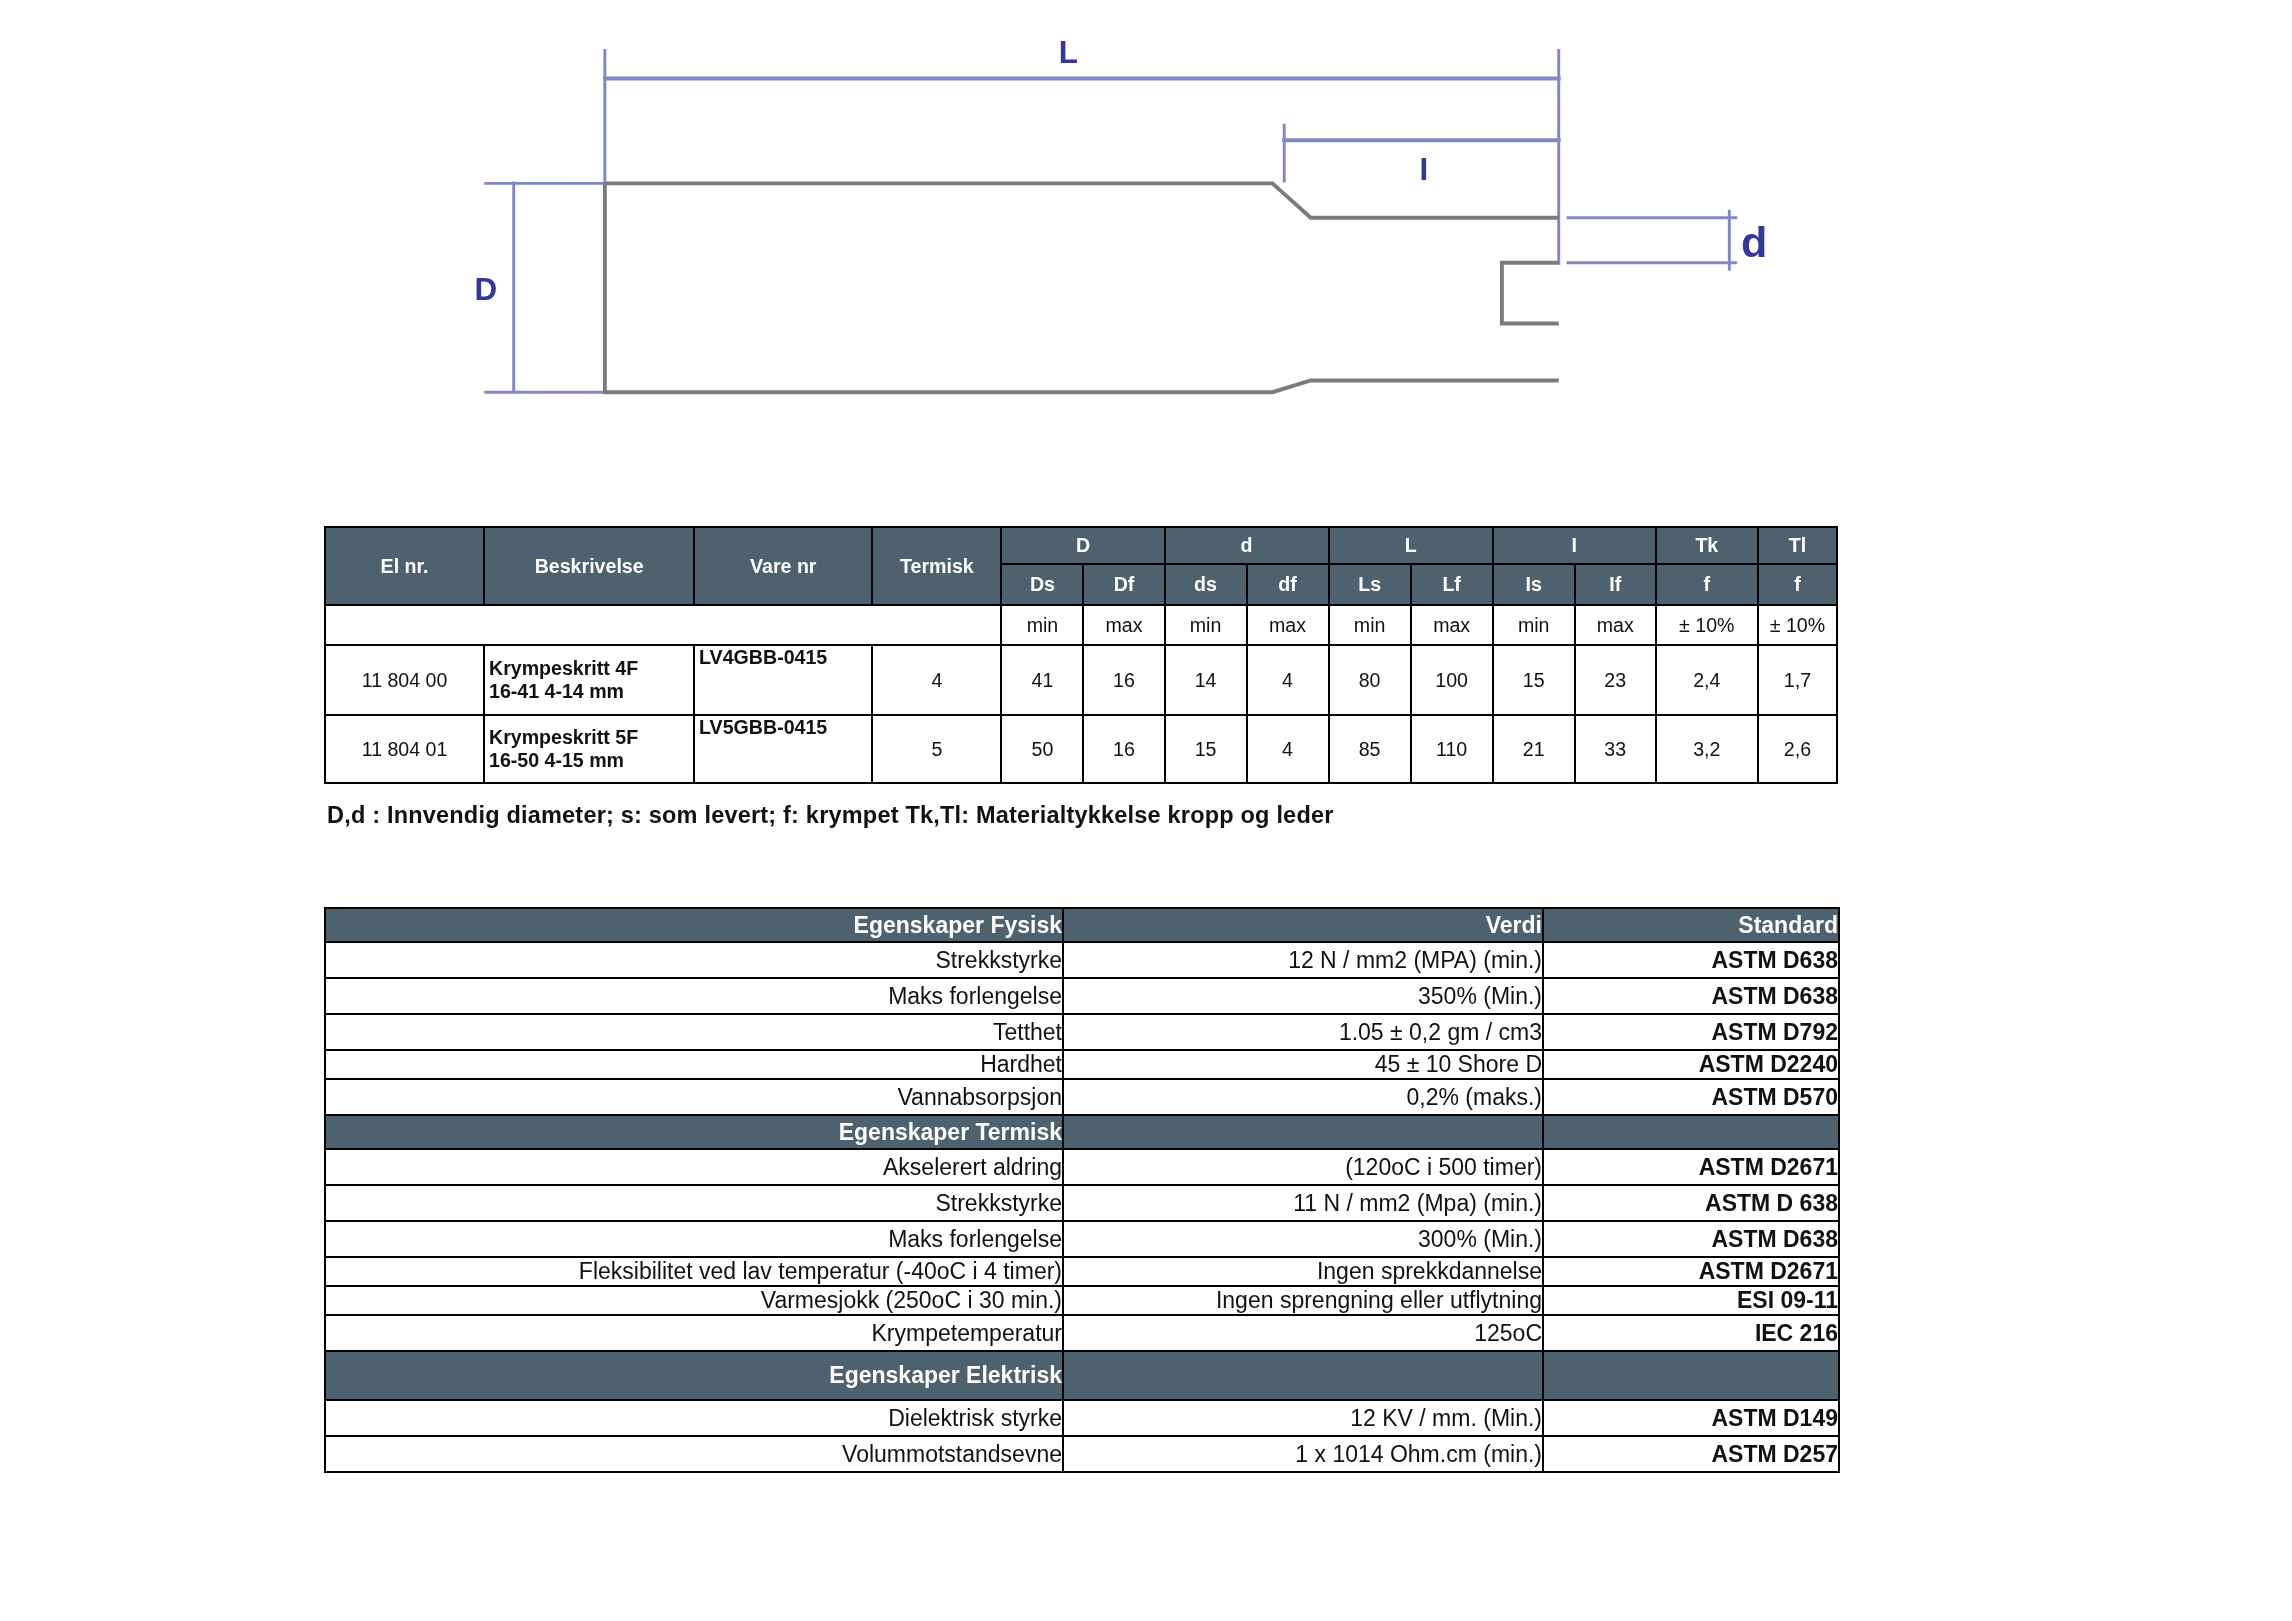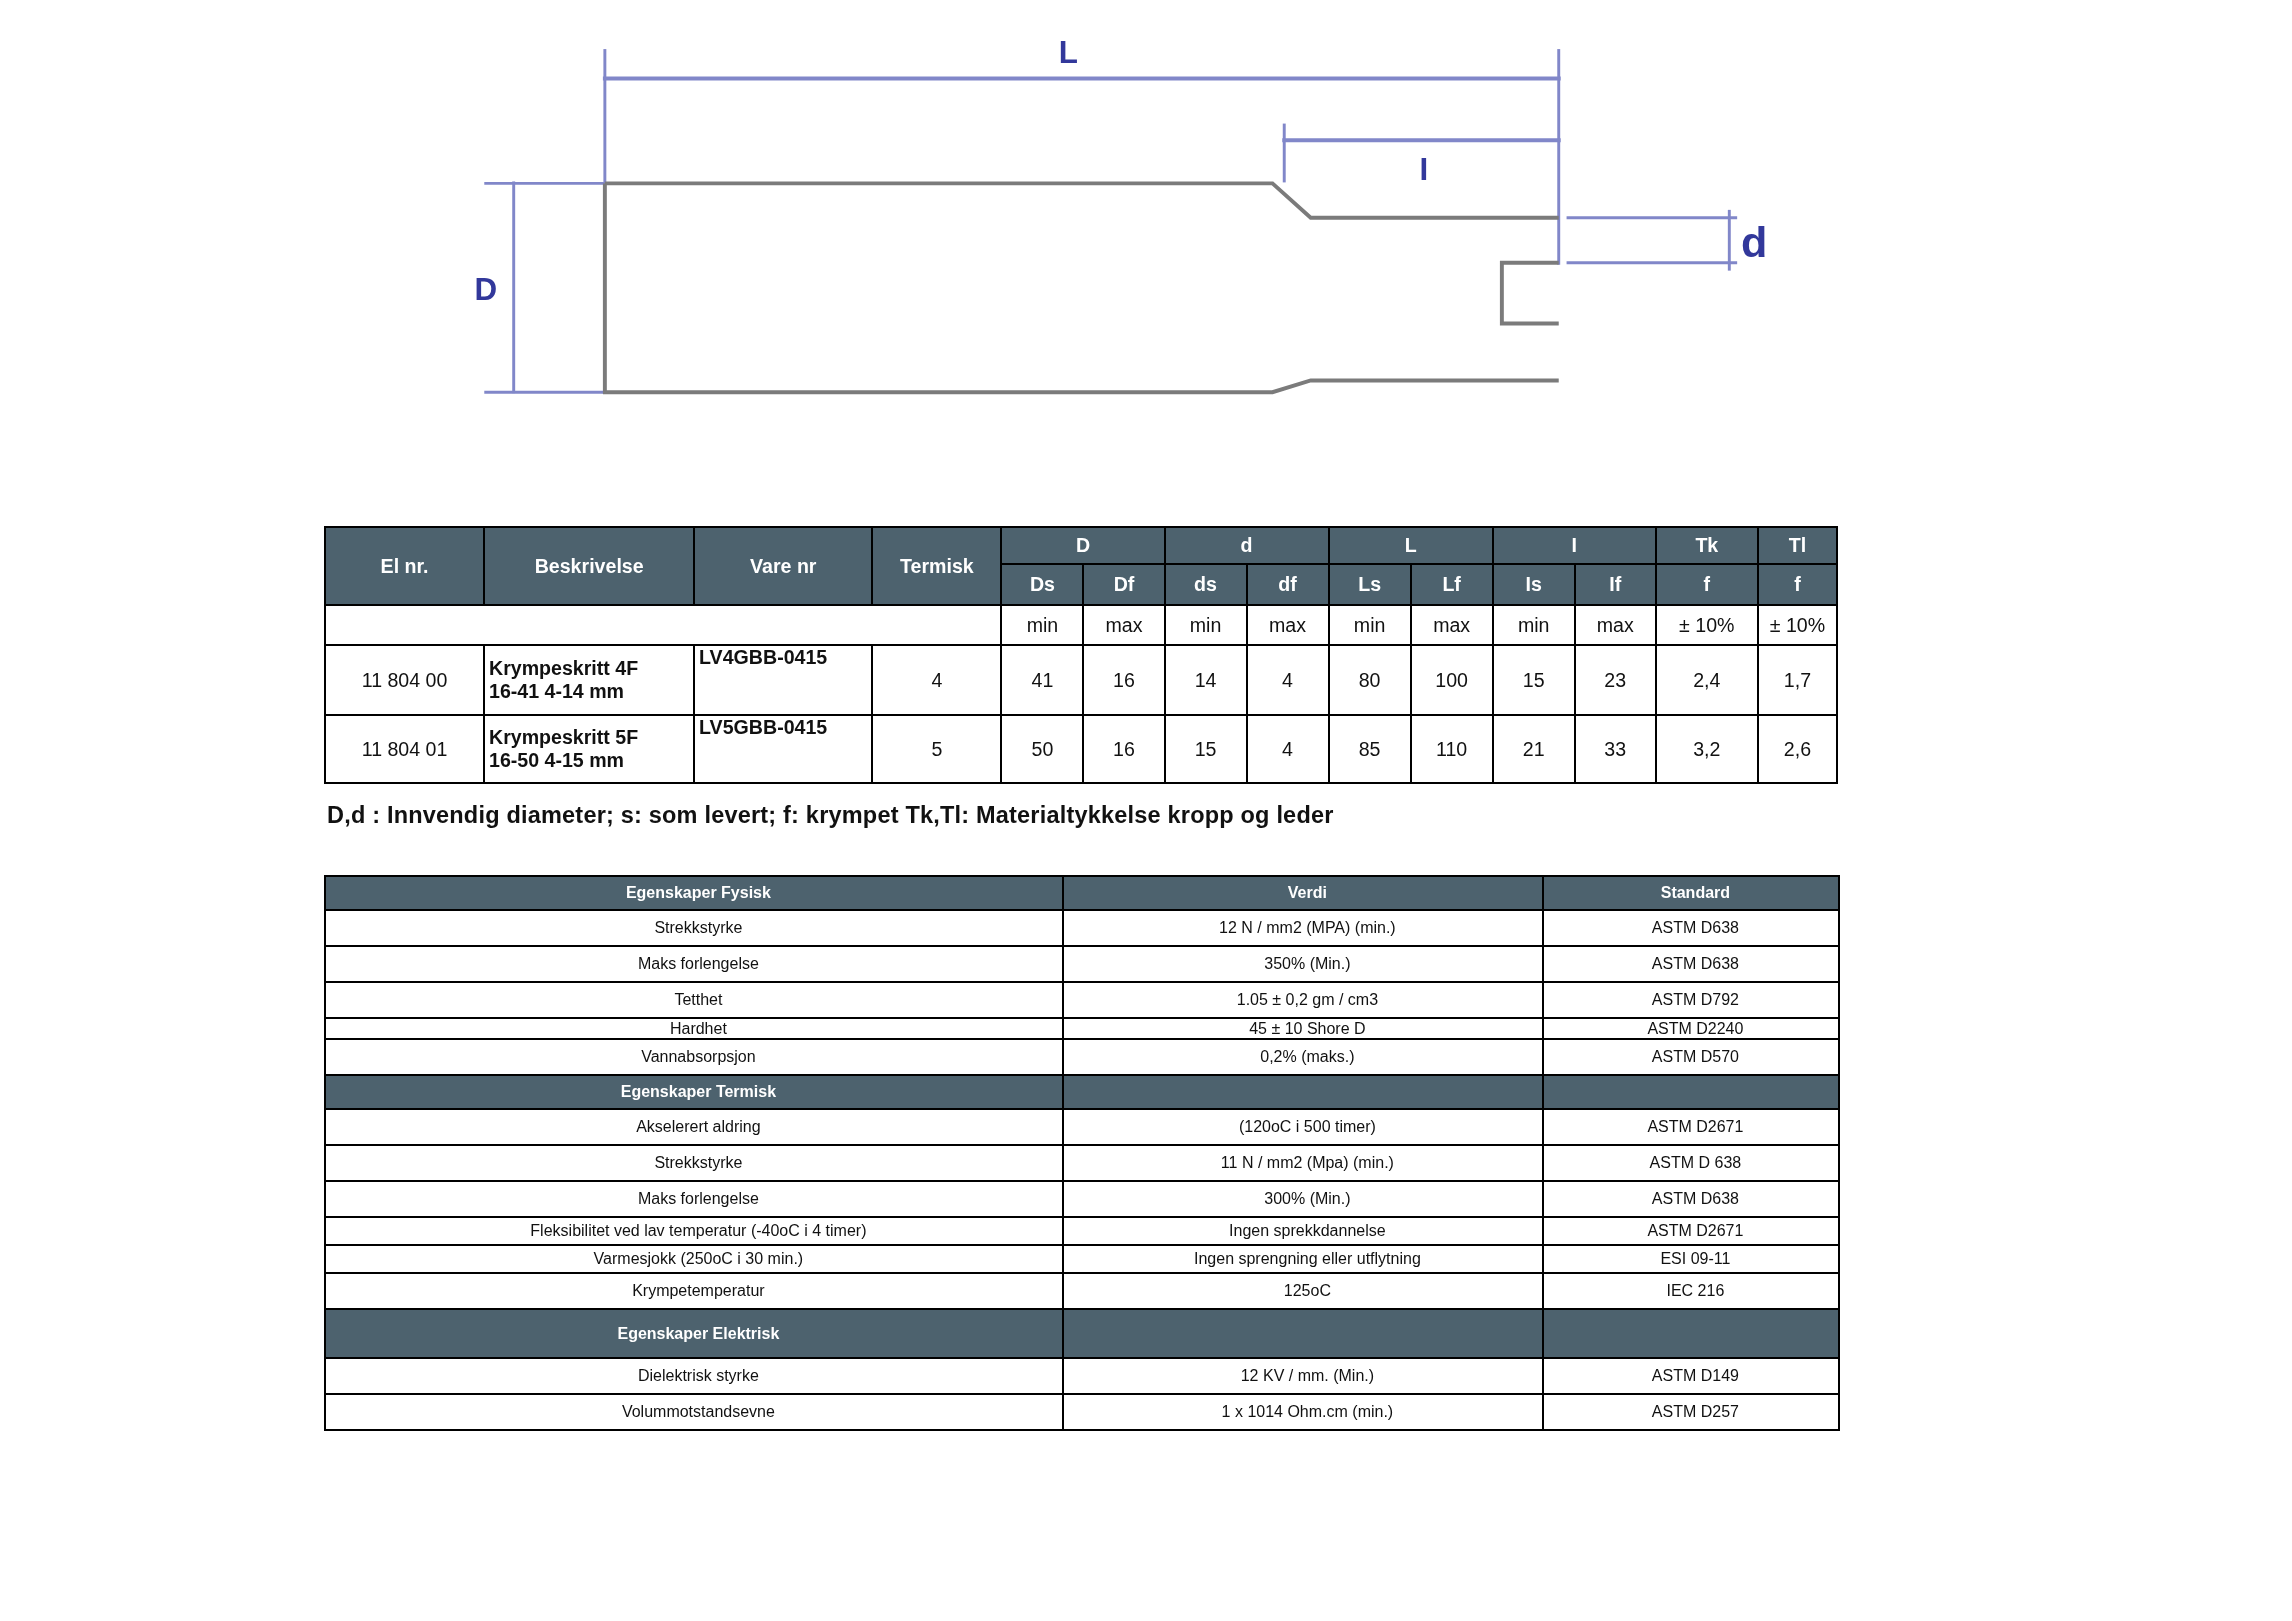--- a/index.html
+++ b/index.html
@@ -1,27 +1,27 @@
 <!DOCTYPE html>
 <html><head>
 <meta charset="utf-8">
 <style>
   html,body{margin:0;padding:0;background:#fff;}
   body{width:2293px;height:1621px;position:relative;font-family:"Liberation Sans",sans-serif;color:#111;}
   .abs{position:absolute;}
   table{border-collapse:collapse;table-layout:fixed;}
   .t1{font-size:19.6px;text-align:center;border:2.9px solid #000;}
   .t1 th,.t1 td{border:2px solid #000;padding:0 3.9px;overflow:hidden;}
-  .t2{font-size:16px;text-align:center;border:2.9px solid #000;}
+  .t2{font-size:23px;text-align:right;border:2.9px solid #000;margin-top:32px;}
   .t2 td{border:2px solid #000;padding:0 0 0 8.8px;overflow:hidden;vertical-align:middle;}
   .hd{background:#4d626e;color:#fff;font-weight:bold;}
   .t1 .hd th{border-color:#000;}
   .lft{text-align:left;padding-left:9.8px;font-weight:bold;}
   .note{font-weight:bold;font-size:23.5px;letter-spacing:0.2px;}
-  .std{padding-left:8.8px;}
+  .std{padding-left:8.8px;font-weight:bold;}
   svg text{font-family:"Liberation Sans",sans-serif;font-weight:bold;}
 </style>
 </head>
 <body>
 
 <svg class="abs" style="left:0;top:0" width="2293" height="505" viewBox="0 0 2339 515">
 
   <g stroke="#8187c9" stroke-width="3" fill="none">
     <line x1="617" y1="50" x2="617" y2="186"></line>
     <line x1="1590" y1="50" x2="1590" y2="270"></line>

